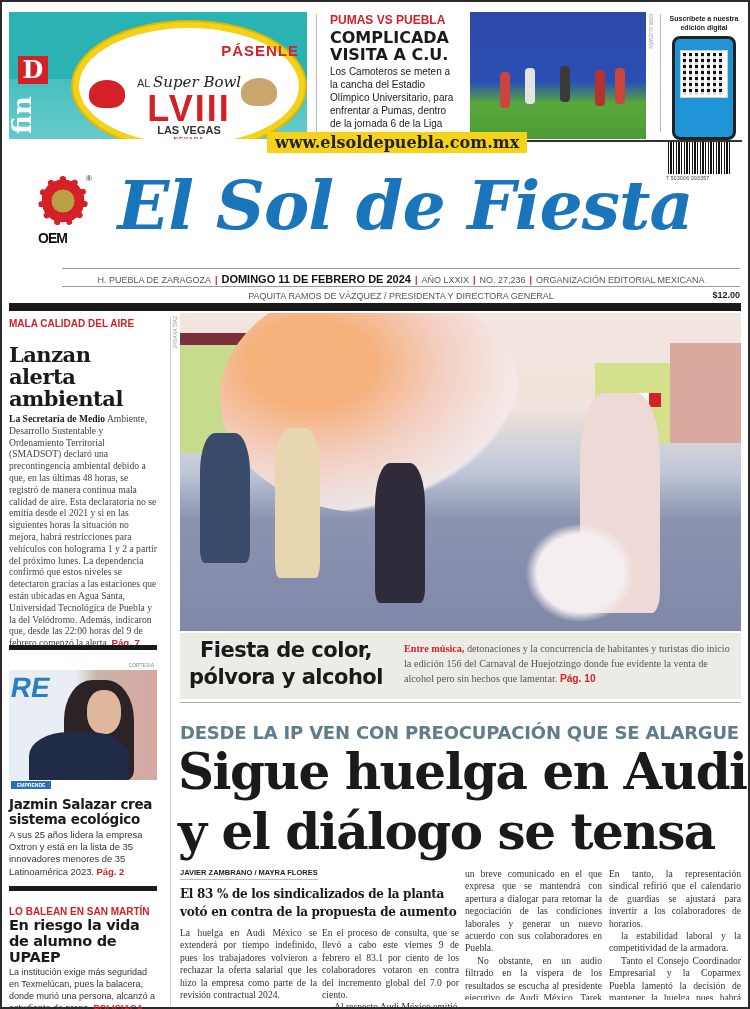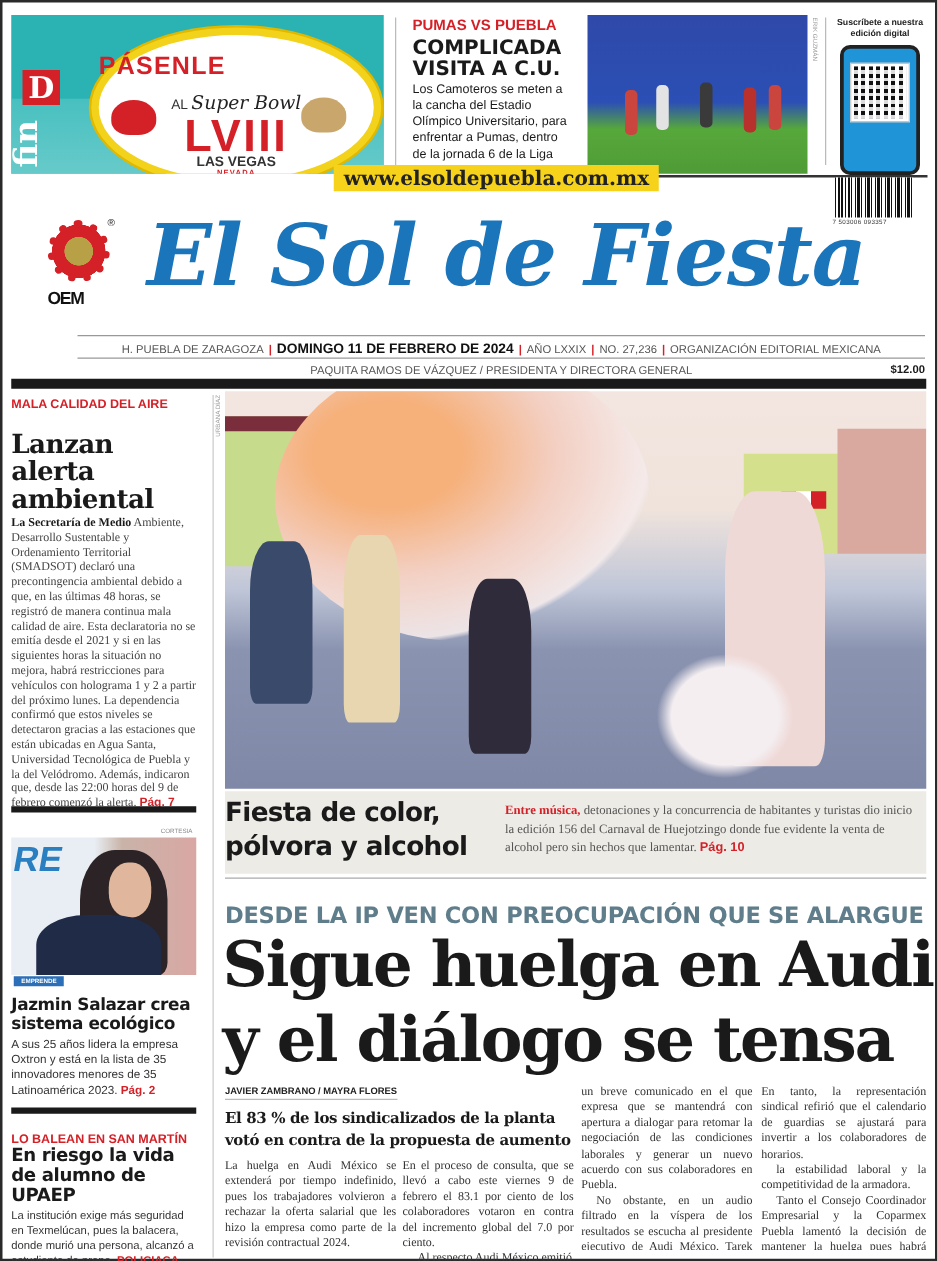--- a/index.html
+++ b/index.html
@@ -7,21 +7,21 @@
   body { position: relative; font-family: "Liberation Sans", sans-serif; color: #1a1a1a; }
   .frame { position: absolute; left: 0; top: 0; width: 750px; height: 1009px; border: 2px solid #2a2a2a; }
 
   
   .promo-superbowl { position: absolute; left: 9px; top: 12px; width: 298px; height: 127px; background: #2bb3b3; overflow: hidden; }
   .promo-superbowl .sky { position: absolute; left: 0; bottom: 0; width: 100%; height: 60px; background: linear-gradient(#5cc8c8, #8fd9d9); opacity: .6; }
   .fin-d { position: absolute; left: 6px; top: 36px; width: 34px; height: 90px; }
   .fin-d .dbox { position: absolute; left: 3px; top: 8px; width: 30px; height: 28px; background: #d42027; color: #fff; font-family: "DejaVu Serif", serif; font-weight: bold; font-size: 24px; text-align: center; line-height: 28px; }
   .fin-d .fin { position: absolute; left: -12px; top: 52px; transform: rotate(-90deg); color: #fff; font-family: "DejaVu Serif", serif; font-weight: bold; font-size: 26px; }
   .oval { position: absolute; left: 64px; top: 10px; width: 232px; height: 128px; border-radius: 50%; background: #fff; border: 6px solid #f2d21b; box-shadow: 0 0 0 2px #e0b800; }
-  .oval .pasenle { position: absolute; left: 0; right: 0; top: 14px; text-align: left; color: #d42027; font-weight: bold; font-size: 20px; letter-spacing: 1px; }
+  .oval .pasenle { position: absolute; left: 0; right: 0; top: 14px; text-align: right; color: #d42027; font-weight: bold; font-size: 15px; letter-spacing: 1px; }
   .oval .al-sb { position: absolute; left: 0; right: 0; top: 45px; text-align: center; font-size: 11px; color: #333; }
   .oval .al-sb i { font-family: "DejaVu Serif", serif; font-size: 15px; color: #222; }
   .oval .lviii { position: absolute; left: 0; right: 0; top: 60px; text-align: center; color: #d42027; font-weight: bold; font-size: 36px; letter-spacing: 2px; }
   .oval .lv { position: absolute; left: 0; right: 0; top: 96px; text-align: center; font-weight: bold; font-size: 11px; color: #333; }
   .oval .nv { position: absolute; left: 0; right: 0; top: 108px; text-align: center; font-weight: bold; font-size: 6px; color: #d42027; letter-spacing: 1px; }
   .helmet { position: absolute; width: 36px; height: 28px; border-radius: 50% 50% 40% 40%; }
   .helmet.kc { left: 80px; top: 68px; background: #d42027; }
   .helmet.sf { left: 232px; top: 66px; background: #c9a66b; }
 
   .vsep { position: absolute; left: 316px; top: 14px; width: 1px; height: 118px; background: #bbb; }
@@ -86,21 +86,21 @@
   .main-photo .smoke { position: absolute; left: 40px; top: -30px; width: 300px; height: 230px; border-radius: 50%; background: radial-gradient(ellipse at 30% 35%, #f6b07a 0 20%, #f3cfc2 45%, rgba(245,235,235,.9) 70%, transparent 72%); }
   .main-photo .smoke2 { position: absolute; left: 345px; top: 210px; width: 110px; height: 100px; border-radius: 50%; background: radial-gradient(ellipse, #f4eef1 0 55%, transparent 70%); }
   .main-photo .bldg-l { position: absolute; left: 0; top: 20px; width: 90px; height: 120px; background: #c6db8c; border-top: 12px solid #7a2e3c; }
   .main-photo .bldg-r1 { position: absolute; left: 415px; top: 50px; width: 85px; height: 80px; background: #d5e08c; }
   .main-photo .bldg-r2 { position: absolute; left: 490px; top: 30px; width: 71px; height: 100px; background: #d9a9a0; }
   .main-photo .flag { position: absolute; left: 445px; top: 80px; width: 36px; height: 14px; background: linear-gradient(90deg, #2e8a3e 0 33%, #fff 33% 66%, #d42027 66%); }
   .main-photo .dancer { position: absolute; border-radius: 30% 30% 10% 10%; }
   .credit-main { position: absolute; left: 172px; top: 316px; font-size: 5px; color: #999; writing-mode: vertical-rl; transform: rotate(180deg); }
 
   .photo-caption { position: absolute; left: 180px; top: 633px; width: 561px; height: 66px; background: #ecebe6; }
-  .photo-caption .cap-head { position: absolute; left: 0; top: 4px; width: 212px; text-align: left; font-family: "DejaVu Sans", sans-serif; font-weight: bold; font-size: 21px; line-height: 27px; color: #1a1a1a; letter-spacing: -.5px; }
+  .photo-caption .cap-head { position: absolute; left: 0; top: 4px; width: 212px; text-align: center; font-family: "DejaVu Sans", sans-serif; font-weight: bold; font-size: 21px; line-height: 27px; color: #1a1a1a; letter-spacing: -.5px; }
   .photo-caption .cap-body { position: absolute; left: 224px; top: 8px; width: 330px; font-family: "Liberation Serif", serif; font-size: 10.2px; line-height: 15px; color: #555; }
   .photo-caption .cap-body .lead { color: #d42027; font-weight: bold; }
   .cap-rule { position: absolute; left: 180px; top: 702px; width: 561px; height: 1px; background: #aaa; }
 
   
   .lead-kicker { position: absolute; left: 180px; top: 722px; font-family: "DejaVu Sans", sans-serif; font-weight: bold; font-size: 18px; color: #5f7d8a; letter-spacing: -.2px; text-align: right; }
   .lead-head { position: absolute; left: 178px; top: 742px; width: 570px; font-family: "DejaVu Serif", serif; font-weight: bold; font-size: 50px; line-height: 60px; color: #1a1a1a; letter-spacing: -1.5px; }
   .byline { position: absolute; left: 180px; top: 868px; font-weight: bold; font-size: 7.5px; color: #222; border-bottom: 1px solid #bbb; padding-bottom: 2px; }
   .deck { position: absolute; left: 180px; top: 885px; width: 280px; font-family: "DejaVu Serif", serif; font-weight: bold; font-size: 12px; line-height: 18px; color: #1a1a1a; letter-spacing: -.3px; }
   .body-col { position: absolute; font-family: "Liberation Serif", serif; font-size: 9.6px; line-height: 12.4px; color: #333; text-align: justify; hyphens: auto; }

